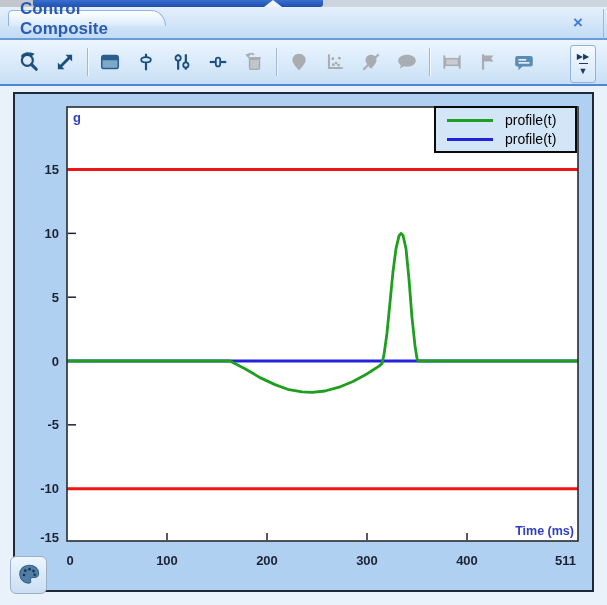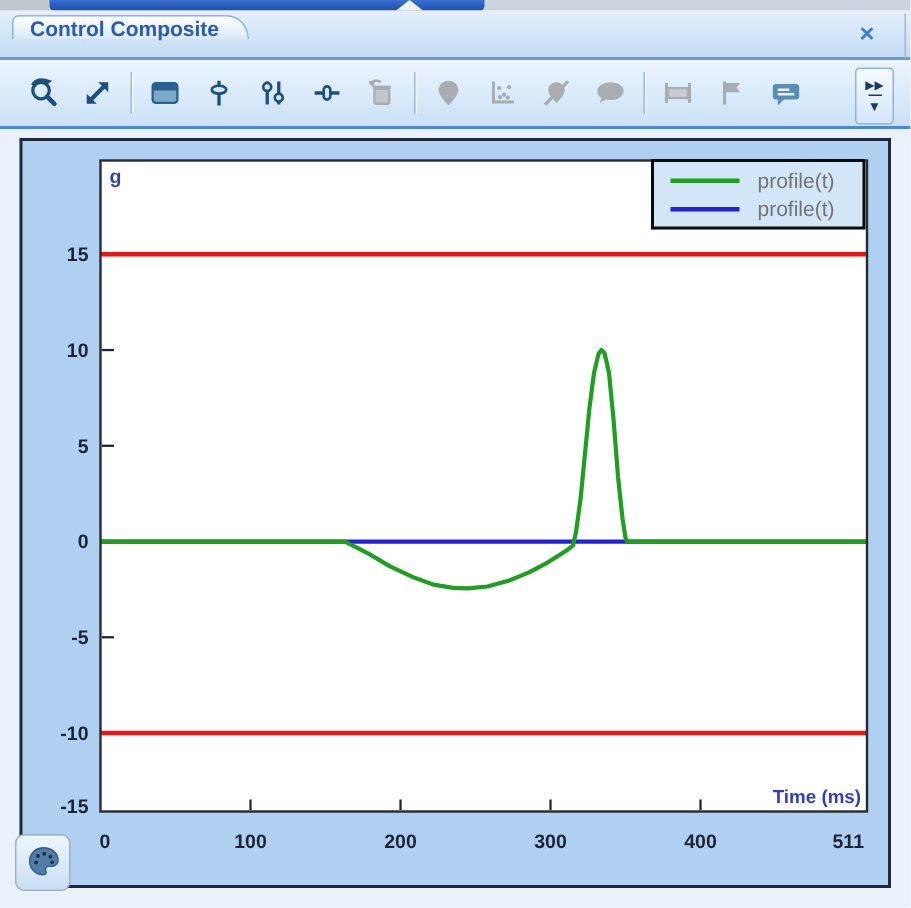--- a/index.html
+++ b/index.html
@@ -15,21 +15,21 @@
       border-left:9px solid transparent;border-right:9px solid transparent;border-bottom:7px solid #eef4fc;}
 
   
   .tab-bar{position:absolute;left:0;top:7px;width:607px;height:33px;
       background:linear-gradient(#e6f0fc,#c2dcf5);border-bottom:2px solid #6a9ad8;box-sizing:border-box;}
   .tab{position:absolute;left:8px;top:3px;height:16px;width:158px;
       background:linear-gradient(#ffffff,#d9eafa);
       border:1px solid #8fb6e8;border-bottom:none;
       border-radius:8px 26px 0 0 / 8px 28px 0 0;
       display:flex;align-items:center;padding-left:11px;box-sizing:border-box;
-      color:#2b5ab4;font-size:14px;font-weight:600;}
+      color:#2b5ab4;font-size:17px;font-weight:600;}
   .tab-close{position:absolute;right:17px;top:4px;width:24px;height:24px;
       display:flex;align-items:center;justify-content:center;
       color:#3f7bd6;font-size:17px;font-weight:bold;cursor:default;}
   .tabbar-divider{position:absolute;right:3px;top:2px;width:1px;height:30px;background:#aab5c4;}
 
   
   .toolbar{position:absolute;left:0;top:40px;width:607px;height:46px;
       background:linear-gradient(#ecf5fe,#c9e0f6);border-bottom:2px solid #4f86d4;box-sizing:border-box;
       display:flex;align-items:center;}
   .tbtn{width:30px;height:30px;margin:0 3px;border-radius:3px;display:flex;align-items:center;justify-content:center;}
@@ -47,21 +47,21 @@
   .panel{position:absolute;left:13px;top:92px;width:581px;height:500px;
       background:#b0d0f2;border:2px solid #1f2838;box-sizing:border-box;}
   #chart-svg{position:absolute;left:0;top:0;width:607px;height:605px;}
 
   
   .legend{position:absolute;left:434px;top:106px;width:143px;height:47px;
       background:#d3e6f8;border:2px solid #0a0a0a;box-sizing:border-box;
       display:flex;flex-direction:column;justify-content:center;gap:2px;}
   .legend-row{display:flex;align-items:center;height:19px;}
   .legend-swatch{width:46px;height:3px;margin-left:11px;flex:0 0 auto;}
-  .legend-text{margin-left:12px;font-size:14px;color:#737373;}
+  .legend-text{margin-left:12px;font-size:14px;color:#000000;}
 
   
   .palette-btn{position:absolute;left:10px;top:556px;width:35px;height:36px;
       background:linear-gradient(#eef6fd,#c9def5);border:1px solid #9ab0c8;border-radius:6px;
       display:flex;align-items:center;justify-content:center;}
 </style>
 </head>
 <body>
 
 <div id="app">

